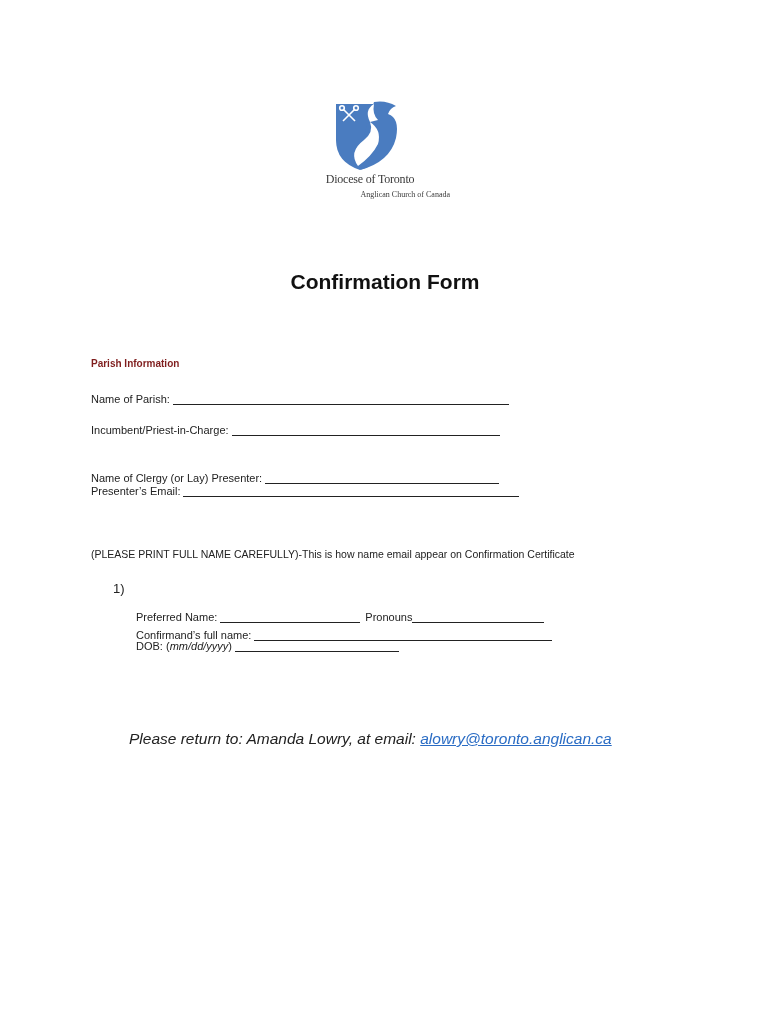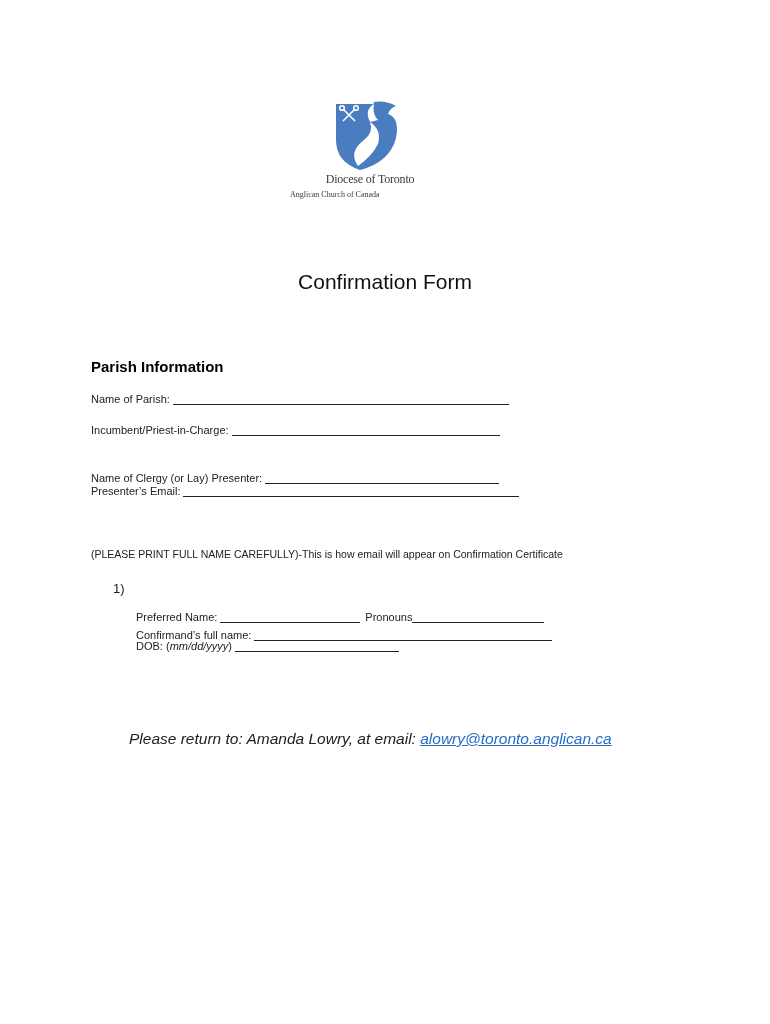--- a/index.html
+++ b/index.html
@@ -2,25 +2,25 @@
 <html><head>
   <meta charset="utf-8">
   <style>
     html, body { margin: 0; padding: 0; background: #ffffff; }
     body { width: 770px; height: 1024px; position: relative; overflow: hidden;
            font-family: "Liberation Sans", "DejaVu Sans", sans-serif; color: #1a1a1a; }
     .abs { position: absolute; white-space: nowrap; }
     .logo { position: absolute; left: 334px; top: 100px; width: 70px; height: 72px; }
     .org-name { position: absolute; left: 290px; top: 172px; width: 160px; text-align: center;
                 font-family: "Liberation Serif", "DejaVu Serif", serif; font-size: 12px; color: #3a3a3a; letter-spacing: -0.2px; }
-    .org-sub { position: absolute; left: 290px; top: 190px; width: 160px; text-align: left;
+    .org-sub { position: absolute; left: 290px; top: 190px; width: 160px; text-align: right;
                font-family: "Liberation Serif", "DejaVu Serif", serif; font-size: 8px; color: #3a3a3a; }
     .title { position: absolute; left: 0; width: 770px; top: 270px; text-align: center;
-             font-size: 21px; font-weight: normal; color: #111; }
-    .section { left: 91px; top: 358px; font-size: 15px; font-weight: bold; color: #000000; }
+             font-size: 21px; font-weight: bold; color: #111; }
+    .section { left: 91px; top: 358px; font-size: 10px; font-weight: bold; color: #7f1d1d; }
     .field { font-size: 11px; color: #222; display: flex; align-items: flex-end; }
     .line { display: inline-block; border-bottom: 1px solid #222; height: 12px; margin-left: 3px; }
     .note { left: 91px; top: 548px; font-size: 10.5px; color: #222; }
     .num { left: 113px; top: 581px; font-size: 13px; color: #222; }
     .return { left: 129px; top: 730px; font-size: 15.5px; font-style: italic; color: #222; }
     .email-link { color: #2a6cc4; text-decoration: underline; }
     i.it { font-style: italic; }
   </style>
 </head>
 <body>
@@ -63,21 +63,21 @@
 <div class="abs field" style="left:91px; top:454px;margin-top:17px;">
   <span>Name of Clergy (or Lay) Presenter:</span>
   <span class="line" style="width:234px;"></span>
 </div>
 
 <div class="abs field" style="left:91px; top:484px;">
   <span>Presenter’s Email:</span>
   <span class="line" style="width:336px;"></span>
 </div>
 
-<div class="abs note">(PLEASE PRINT FULL NAME CAREFULLY)-This is how email will appear on Confirmation Certificate</div>
+<div class="abs note">(PLEASE PRINT FULL NAME CAREFULLY)-This is how name email appear on Confirmation Certificate</div>
 
 <div class="abs num">1)</div>
 
 <div class="abs field" style="left:136px; top:581px;margin-top:47px;">
   <span>Confirmand’s full name:</span>
   <span class="line" style="width:298px;"></span>
 </div>
 
 <div class="abs field" style="left:136px; top:610px;">
   <span>Preferred Name:</span>

